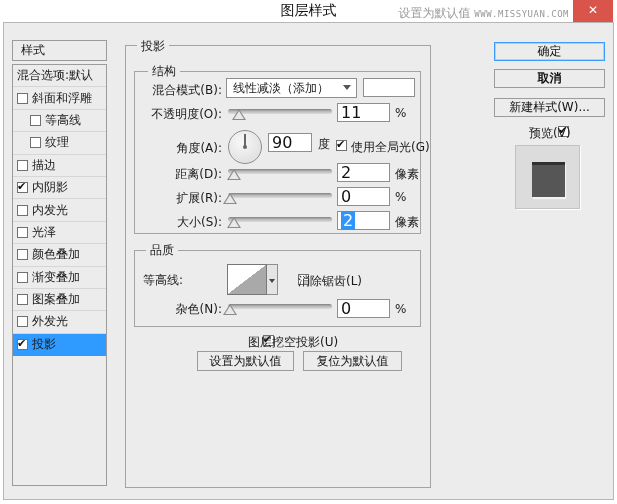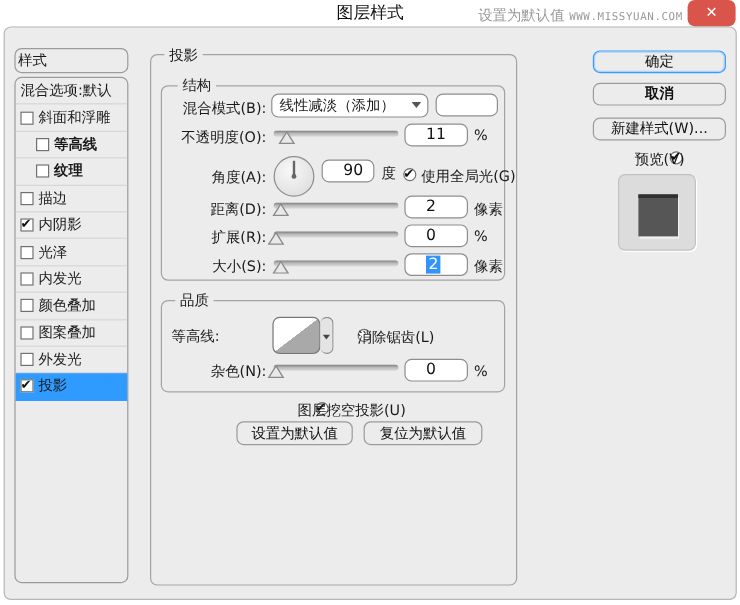--- a/index.html
+++ b/index.html
@@ -1,54 +1,54 @@
 <!DOCTYPE html>
 <html><head>
 <meta charset="utf-8">
 <style>
   * { margin:0; padding:0; box-sizing:border-box; }
   html,body { width:617px; height:504px; }
   body { font-family:"DejaVu Sans","Liberation Sans",sans-serif; font-size:12px; color:#1a1a1a; background:#fff; }
   .stage { position:relative; width:617px; height:504px; background:#fff; overflow:hidden; }
-  .abs { position:absolute;border-radius:6px; }
+  .abs { position:absolute; }
 
   
   .titlebar { left:0; top:0; width:617px; height:22px; background:#fff; }
   .win-title { left:0; top:2px; width:617px; text-align:center; font-size:14px; color:#111; }
   .watermark { right:48px; top:5px; color:#999; white-space:nowrap; }
   .watermark .site { font-size:12px; }
   .watermark .url { font-size:9px; font-family:"DejaVu Sans Mono","Liberation Mono",monospace; text-transform:uppercase; letter-spacing:.5px; }
   .close-btn { left:573px; top:0; width:40px; height:22px; background:#d9544a; color:#fff; text-align:center; line-height:21px; font-size:12px; font-weight:bold; cursor:pointer; }
 
   
   .dialog-body { left:3px; top:22px; width:611px; height:478px; background:#ececec; border:1px solid #b6b6b6; }
 
   
-  .styles-header { left:12px; top:40px; width:95px; height:21px; border:1px solid #9b9b9b; background:#ececec; line-height:19px; padding-left:2px; }
+  .styles-header { left:12px; top:40px; width:95px; height:21px; border:1px solid #9b9b9b; background:#ececec; line-height:19px; padding-left:8px; }
   .styles-list { left:12px; top:64px; width:95px; height:422px; border:1px solid #9b9b9b; background:#ececec; display:flex; flex-direction:column; }
   .srow { height:22.4px; flex:none; display:flex; align-items:center; padding-left:4px; border-bottom:1px solid #d6d6d6; cursor:pointer; }
-  .srow.indent { padding-left:17px;font-weight:bold; }
+  .srow.indent { padding-left:17px; }
   .srow.selected { background:#2f9aff; border-bottom-color:#2f9aff; }
   .srow .lbl { margin-left:4px; white-space:nowrap; }
   .srow.noncheck .lbl { margin-left:0; }
 
   
   .cb { width:11px; height:11px; background:#fff; border:1px solid #707070; position:relative; flex:none; display:inline-block; }
   .cb.checked::after { content:"✔"; position:absolute; left:-1px; top:-3px; font-size:11px; color:#111; }
 
   
   .fs { border:1px solid #a3a3a3; background:transparent; }
   .legend { background:#ececec; padding:0 4px; line-height:14px; white-space:nowrap; }
 
   
   .rlabel { width:118px; text-align:right; white-space:nowrap; }
   .unit { white-space:nowrap; }
 
   
-  .valuebox { background:#fff; border:1px solid #8e8e8e; height:19px; font-size:13px; font-family:inherit; color:#111; padding:0 0 0 17px; line-height:17px; }
+  .valuebox { background:#fff; border:1px solid #8e8e8e; height:19px; font-size:16px; font-family:inherit; color:#111; padding:0 0 0 3px; line-height:17px; }
   input.valuebox { width:53px; }
   .dropdown { background:#fff; border:1px solid #8e8e8e; height:20px; line-height:18px; padding-left:6px; cursor:pointer; }
   .dropdown .dd-arrow { position:absolute; right:5px; top:6px; width:0; height:0; border-left:4px solid transparent; border-right:4px solid transparent; border-top:5px solid #555; }
   .swatch { background:#fff; border:1px solid #8e8e8e; cursor:pointer; }
 
   
   .track { height:5px; background:linear-gradient(180deg,#7f7f7f 0%,#b9b9b9 45%,#dcdcdc 100%); border-radius:3px; }
   .thumb { position:absolute; top:4px; margin-left:-7px; width:0; height:0; border-left:7px solid transparent; border-right:7px solid transparent; border-bottom:11px solid #8a8a8a; cursor:pointer; }
   .thumb::after { content:""; position:absolute; left:-5.5px; top:1.6px; width:0; height:0; border-left:5.5px solid transparent; border-right:5.5px solid transparent; border-bottom:8.6px solid #e9e9e9; }
 
@@ -114,29 +114,33 @@
     <div class="srow">
       <span class="cb"></span>
       <span class="lbl">描边</span>
     </div>
     <div class="srow">
       <span class="cb checked"></span>
       <span class="lbl">内阴影</span>
     </div>
     <div class="srow">
       <span class="cb"></span>
+      <span class="lbl">内发光</span>
+    </div>
+    <div class="srow">
+      <span class="cb"></span>
       <span class="lbl">光泽</span>
     </div>
     <div class="srow">
       <span class="cb"></span>
-      <span class="lbl">内发光</span>
-    </div>
-    <div class="srow">
-      <span class="cb"></span>
       <span class="lbl">颜色叠加</span>
+    </div>
+    <div class="srow">
+      <span class="cb"></span>
+      <span class="lbl">渐变叠加</span>
     </div>
     <div class="srow">
       <span class="cb"></span>
       <span class="lbl">图案叠加</span>
     </div>
     <div class="srow">
       <span class="cb"></span>
       <span class="lbl">外发光</span>
     </div>
     <div class="srow selected">

